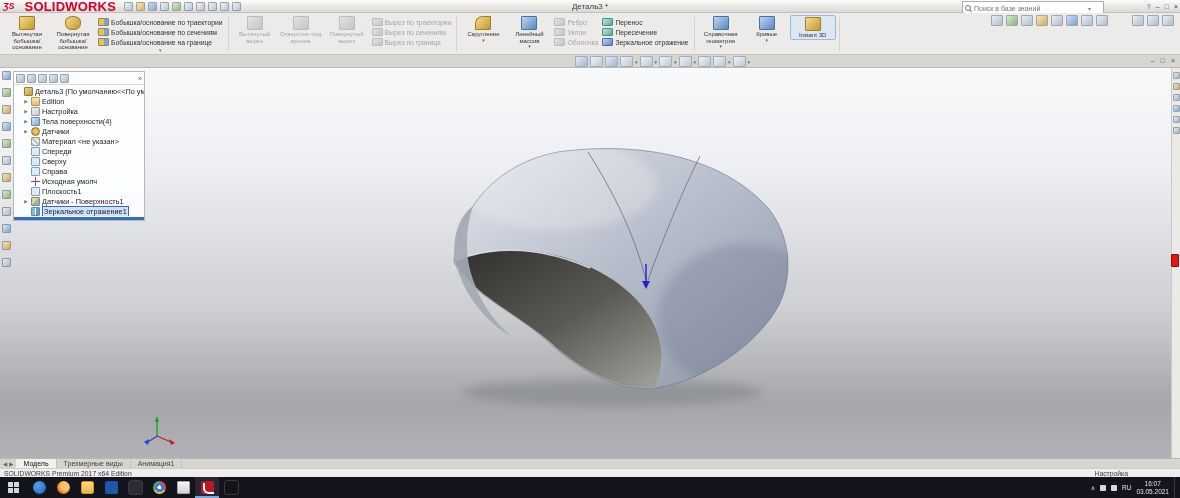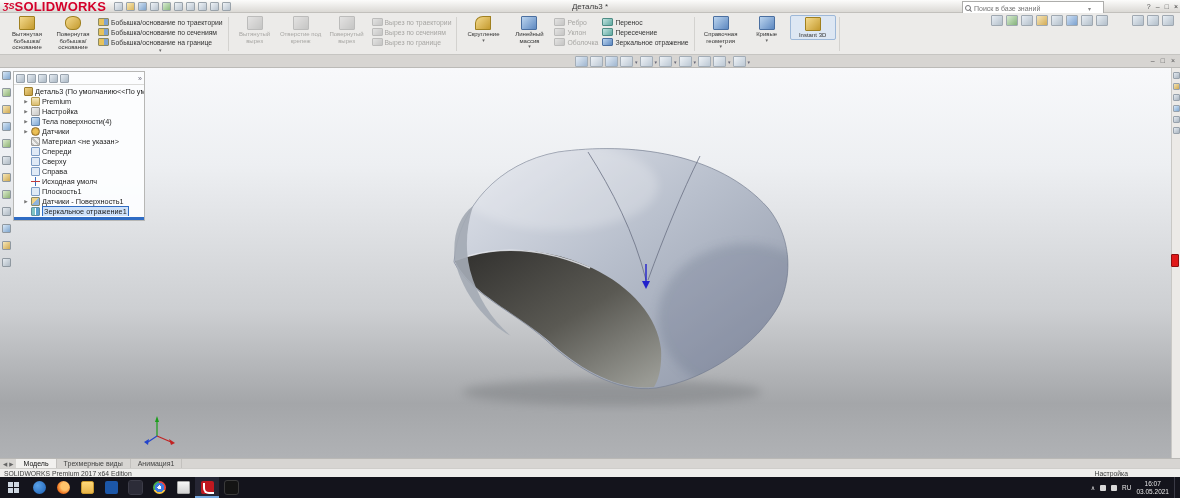--- a/index.html
+++ b/index.html
@@ -1,21 +1,21 @@
 <!DOCTYPE html>
 <html><head>
 <meta charset="utf-8">
 <style>
 *{margin:0;padding:0;box-sizing:border-box;}
 body{font-family:"Liberation Sans",sans-serif;background:#3a3a3a;}
 .screen{position:relative;width:1180px;height:498px;background:#d4d4d2;overflow:hidden;font-size:8px;color:#222;}
 
 
 .titlebar{position:absolute;top:0;left:0;right:0;height:13px;background:linear-gradient(#fcfcfb,#dbd9d5);border-bottom:1px solid #c2c0bc;display:flex;align-items:center;padding:0 3px;}
-.logo{display:flex;align-items:center;gap:0;margin-right:8px;}
+.logo{display:flex;align-items:center;gap:10px;margin-right:8px;}
 .logo-mark{color:#d4002a;font-weight:bold;font-style:italic;font-size:9px;line-height:9px;}
 .logo-text{color:#d4002a;font-weight:bold;font-size:13px;letter-spacing:.2px;}
 .qat{display:flex;gap:3px;align-items:center;}
 .qicon{width:9px;height:9px;border-radius:1px;border:1px solid #9aa3ab;background:linear-gradient(135deg,#eef2f6,#b9c4cf);}
 .qat .qicon:nth-child(2){background:linear-gradient(135deg,#f9e9b8,#d9b45a);}
 .qat .qicon:nth-child(3){background:linear-gradient(135deg,#cfe0f2,#7fa3cc);}
 .qat .qicon:nth-child(5){background:linear-gradient(135deg,#d9ecd2,#8cba7e);}
 .doc-title{position:absolute;left:50%;transform:translateX(-50%);font-size:8px;color:#3a3a3a;white-space:nowrap;}
 .searchbox{position:absolute;right:76px;top:1px;width:142px;height:15px;background:#fff;border:1px solid #adadab;display:flex;align-items:center;gap:2px;padding:0 2px;}
 .mag{position:relative;width:7px;height:7px;flex:0 0 7px;}
@@ -430,21 +430,21 @@
       </div>
       <div class="tree-items">
         <div class="trow">
           <span class="texp"></span>
           <span class="tic part"></span>
           <span class="tlabel">Деталь3 (По умолчанию&lt;&lt;По умолч...</span>
         </div>
         <div class="trow child">
           <span class="texp">▶</span>
           <span class="tic folder"></span>
-          <span class="tlabel">Premium</span>
+          <span class="tlabel">Edition</span>
         </div>
         <div class="trow child">
           <span class="texp">▶</span>
           <span class="tic ann"></span>
           <span class="tlabel">Настройка</span>
         </div>
         <div class="trow child">
           <span class="texp">▶</span>
           <span class="tic surf"></span>
           <span class="tlabel">Тела поверхности(4)</span>

